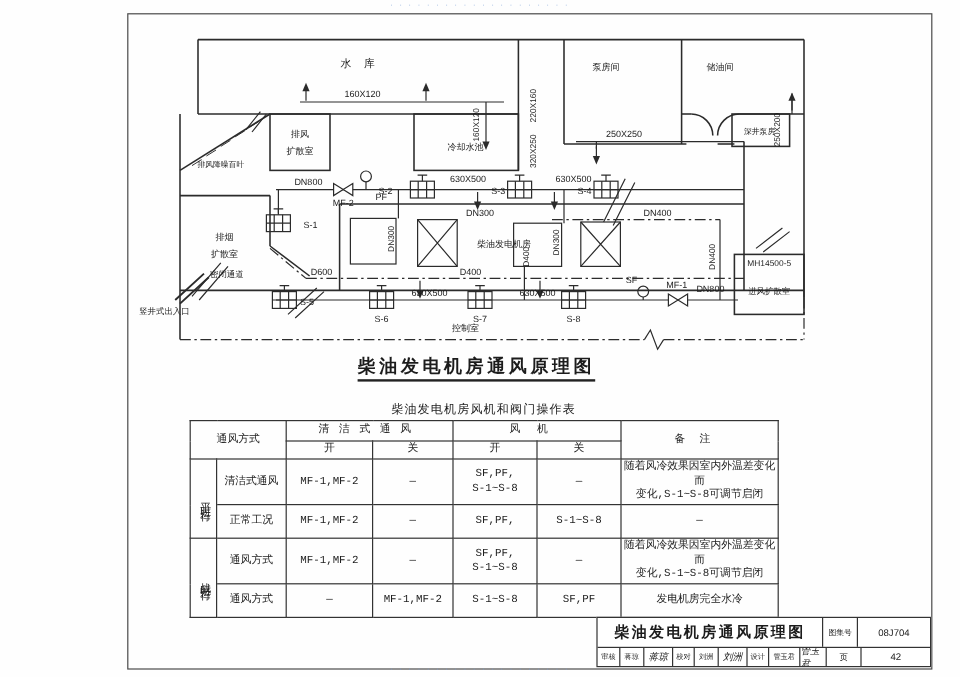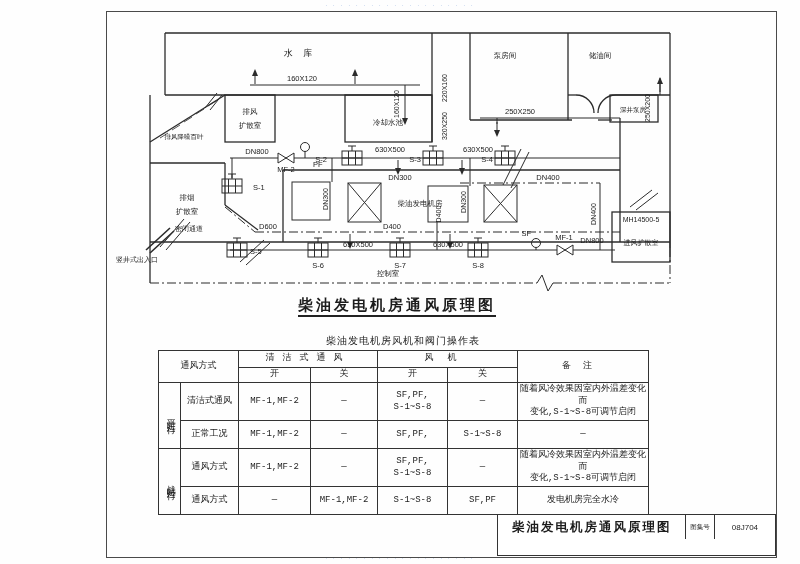--- a/index.html
+++ b/index.html
@@ -290,16 +290,29 @@
     </tbody>
       </table>
   </div>
 
   <div class="titleblock">
     <div class="tb-row tb-row1">
       <div class="tb-cell tb-title">柴油发电机房通风原理图</div>
       <div class="tb-cell tb-atlas-label">图集号</div>
       <div class="tb-cell tb-atlas-no">08J704</div>
     </div>
+    <div class="tb-row tb-row2">
+      <div class="tb-cell tb-flabel">审核</div>
+      <div class="tb-cell tb-fname">蒋琼</div>
+      <div class="tb-cell tb-fsig">蒋琼</div>
+      <div class="tb-cell tb-flabel">校对</div>
+      <div class="tb-cell tb-fname">刘洲</div>
+      <div class="tb-cell tb-fsig">刘洲</div>
+      <div class="tb-cell tb-flabel">设计</div>
+      <div class="tb-cell tb-fname" style="width:26px">管玉君</div>
+      <div class="tb-cell tb-fsig" style="width:22px">管玉君</div>
+      <div class="tb-cell tb-page-label">页</div>
+      <div class="tb-cell tb-page-no">42</div>
+    </div>
   </div>
 
   <div class="wm wm-bottom">· · · · · · · · · · · · · · · · · · · ·</div>
 </div>
 
 </body></html>

